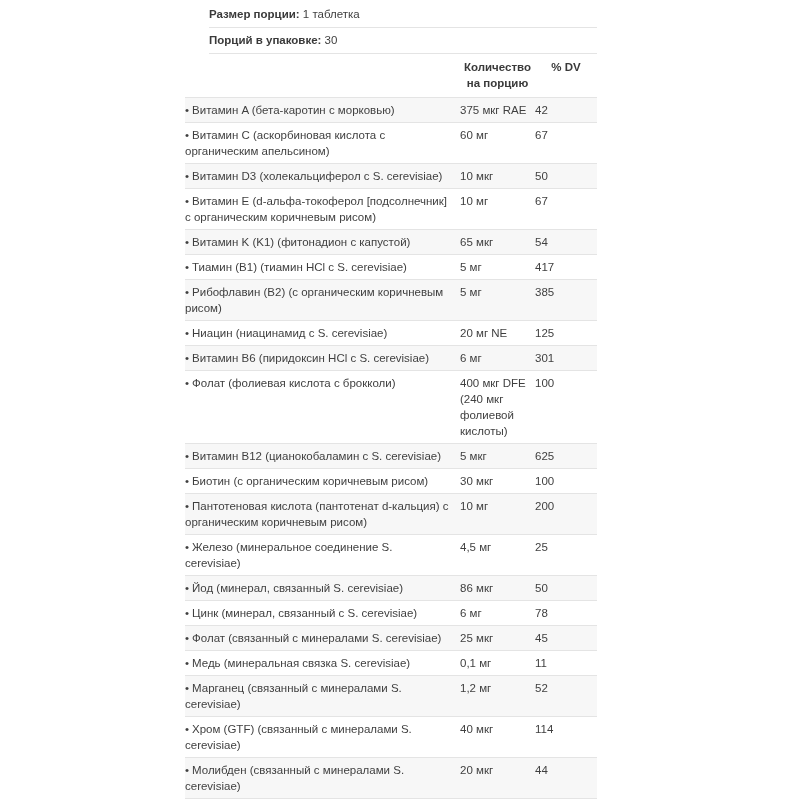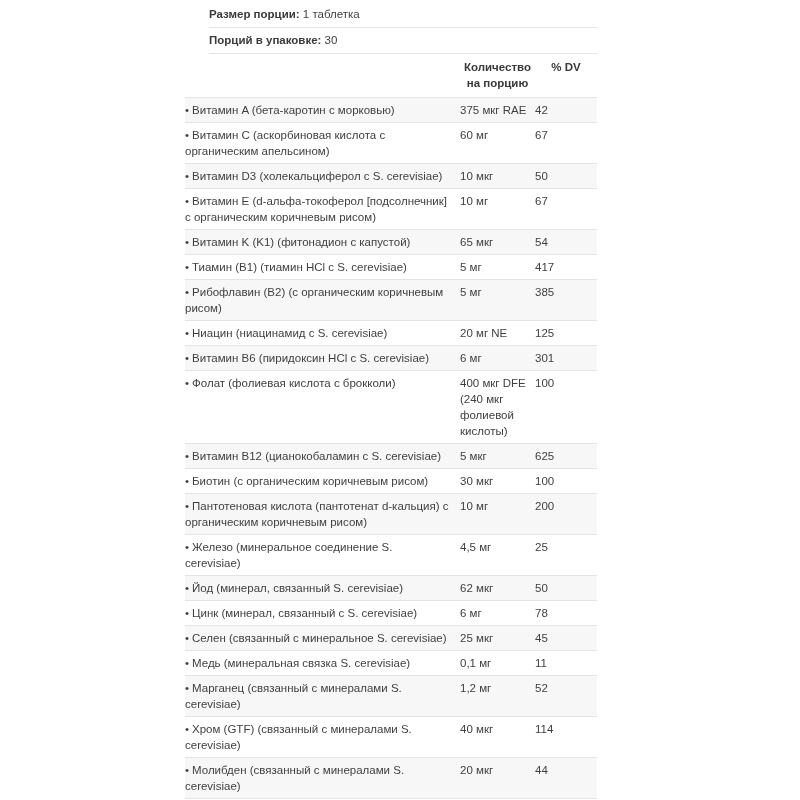--- a/index.html
+++ b/index.html
@@ -147,30 +147,30 @@
           <td>10 мг</td>
           <td>200</td>
         </tr>
         <tr>
           <td class="name-cell"><span class="bullet">•</span><span>Железо (минеральное соединение S. cerevisiae)</span></td>
           <td>4,5 мг</td>
           <td>25</td>
         </tr>
         <tr>
           <td class="name-cell"><span class="bullet">•</span><span>Йод (минерал, связанный S. cerevisiae)</span></td>
-          <td>62 мкг</td>
+          <td>86 мкг</td>
           <td>50</td>
         </tr>
         <tr>
           <td class="name-cell"><span class="bullet">•</span><span>Цинк (минерал, связанный с S. cerevisiae)</span></td>
           <td>6 мг</td>
           <td>78</td>
         </tr>
         <tr>
-          <td class="name-cell"><span class="bullet">•</span><span>Селен (связанный с минеральное S. cerevisiae)</span></td>
+          <td class="name-cell"><span class="bullet">•</span><span>Фолат (связанный с минералами S. cerevisiae)</span></td>
           <td>25 мкг</td>
           <td>45</td>
         </tr>
         <tr>
           <td class="name-cell"><span class="bullet">•</span><span>Медь (минеральная связка S. cerevisiae)</span></td>
           <td>0,1 мг</td>
           <td>11</td>
         </tr>
         <tr>
           <td class="name-cell"><span class="bullet">•</span><span>Марганец (связанный с минералами S. cerevisiae)</span></td>

